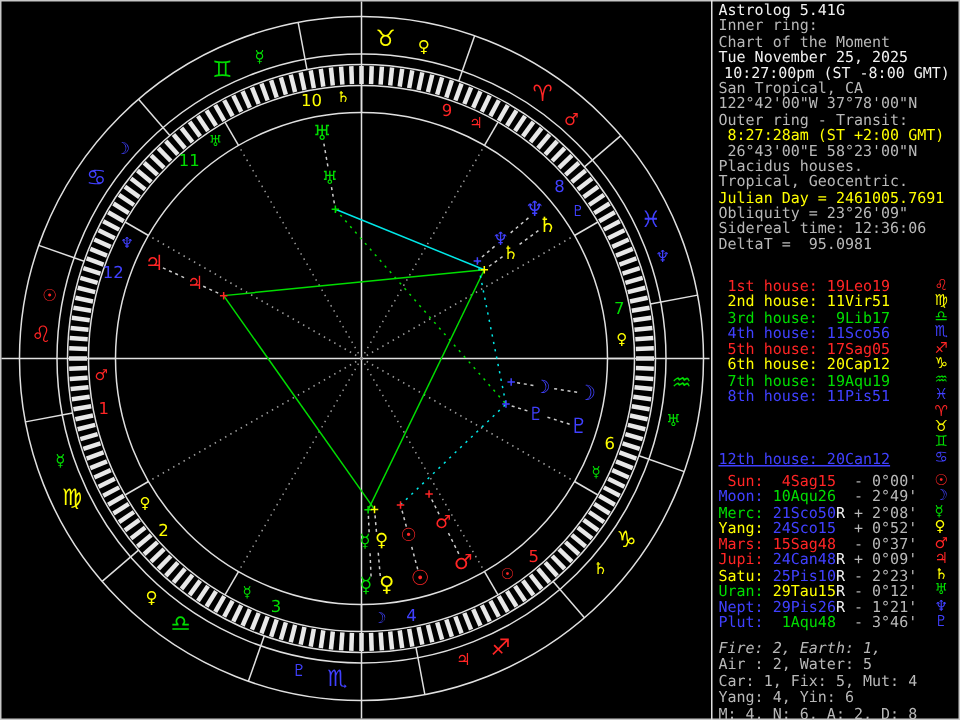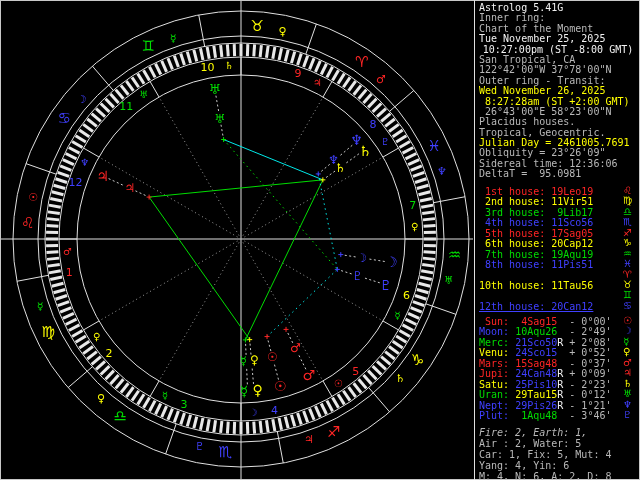--- a/index.html
+++ b/index.html
@@ -351,49 +351,48 @@
   <div id="panel">
     <div id="info-block">
         <div class="pline" style="color: rgb(242, 242, 242);">Astrolog 5.41G</div>
         <div class="pline" style="color: rgb(184, 184, 184);">Inner ring:</div>
         <div class="pline" style="color: rgb(184, 184, 184);">Chart of the Moment</div>
         <div class="pline" style="color: rgb(242, 242, 242);">Tue November 25, 2025</div>
         <div class="pline" style="color: rgb(242, 242, 242); text-align: center;">10:27:00pm (ST -8:00 GMT)</div>
         <div class="pline" style="color: rgb(184, 184, 184);">San Tropical, CA</div>
         <div class="pline" style="color: rgb(184, 184, 184);">122°42'00"W 37°78'00"N</div>
         <div class="pline" style="color: rgb(184, 184, 184);">Outer ring - Transit:</div>
-        <div class="pline" style="color: rgb(255, 255, 0);">Wed November 26, 2025</div>
         <div class="pline" style="color: rgb(255, 255, 0);"> 8:27:28am (ST +2:00 GMT)</div>
         <div class="pline" style="color: rgb(184, 184, 184);"> 26°43'00"E 58°23'00"N</div>
         <div class="pline" style="color: rgb(184, 184, 184);">Placidus houses.</div>
         <div class="pline" style="color: rgb(184, 184, 184);">Tropical, Geocentric.</div>
         <div class="pline" style="color: rgb(255, 255, 0);">Julian Day = 2461005.7691</div>
         <div class="pline" style="color: rgb(184, 184, 184);">Obliquity = 23°26'09"</div>
         <div class="pline" style="color: rgb(184, 184, 184);">Sidereal time: 12:36:06</div>
         <div class="pline" style="color: rgb(184, 184, 184);">DeltaT =  95.0981</div>
       </div>
     <div id="houses-block">
         <div class="row" style="color: rgb(255, 37, 37);"><span> 1st house: 19Leo19</span><span class="glyph">♌</span></div>
         <div class="row" style="color: rgb(255, 255, 0);"><span> 2nd house: 11Vir51</span><span class="glyph">♍</span></div>
         <div class="row" style="color: rgb(0, 221, 0);"><span> 3rd house:  9Lib17</span><span class="glyph">♎</span></div>
         <div class="row" style="color: rgb(64, 64, 255);"><span> 4th house: 11Sco56</span><span class="glyph">♏</span></div>
         <div class="row" style="color: rgb(255, 37, 37);"><span> 5th house: 17Sag05</span><span class="glyph">♐</span></div>
         <div class="row" style="color: rgb(255, 255, 0);"><span> 6th house: 20Cap12</span><span class="glyph">♑</span></div>
         <div class="row" style="color: rgb(0, 221, 0);"><span> 7th house: 19Aqu19</span><span class="glyph">♒</span></div>
         <div class="row" style="color: rgb(64, 64, 255);"><span> 8th house: 11Pis51</span><span class="glyph">♓</span></div>
         <div class="row" style="color: rgb(255, 37, 37);"><span class="glyph">♈</span></div>
-        <div class="row" style="color: rgb(255, 255, 0);"><span>10th house: 11Tau56</span><span class="glyph">♉</span></div>
+        <div class="row" style="color: rgb(255, 255, 0);"><span class="glyph">♉</span></div>
         <div class="row" style="color: rgb(0, 221, 0);"><span class="glyph">♊</span></div>
         <div class="row" style="color: rgb(64, 64, 255); text-decoration: underline;"><span>12th house: 20Can12</span><span class="glyph">♋</span></div>
       </div>
     <div id="planets-block">
         <div class="row"><span style="color: rgb(255, 37, 37);"> Sun:</span><span style="color: rgb(255, 37, 37);">  4Sag15</span><span style="color: rgb(242, 242, 242);"> </span><span style="color: rgb(184, 184, 184);"> - 0°00'</span><span class="glyph" style="color: rgb(255, 37, 37);">☉</span></div>
         <div class="row"><span style="color: rgb(64, 64, 255);">Moon:</span><span style="color: rgb(0, 221, 0);"> 10Aqu26</span><span style="color: rgb(242, 242, 242);"> </span><span style="color: rgb(184, 184, 184);"> - 2°49'</span><span class="glyph" style="color: rgb(64, 64, 255);">☽</span></div>
         <div class="row"><span style="color: rgb(0, 221, 0);">Merc:</span><span style="color: rgb(64, 64, 255);"> 21Sco50</span><span style="color: rgb(242, 242, 242);">R</span><span style="color: rgb(184, 184, 184);"> + 2°08'</span><span class="glyph" style="color: rgb(0, 221, 0);">☿</span></div>
-        <div class="row"><span style="color: rgb(255, 255, 0);">Venu:</span><span style="color: rgb(64, 64, 255);"> 24Sco15</span><span style="color: rgb(242, 242, 242);"> </span><span style="color: rgb(184, 184, 184);"> + 0°52'</span><span class="glyph" style="color: rgb(255, 255, 0);">♀</span></div>
+        <div class="row"><span style="color: rgb(255, 255, 0);">Yang:</span><span style="color: rgb(64, 64, 255);"> 24Sco15</span><span style="color: rgb(242, 242, 242);"> </span><span style="color: rgb(184, 184, 184);"> + 0°52'</span><span class="glyph" style="color: rgb(255, 255, 0);">♀</span></div>
         <div class="row"><span style="color: rgb(255, 37, 37);">Mars:</span><span style="color: rgb(255, 37, 37);"> 15Sag48</span><span style="color: rgb(242, 242, 242);"> </span><span style="color: rgb(184, 184, 184);"> - 0°37'</span><span class="glyph" style="color: rgb(255, 37, 37);">♂</span></div>
         <div class="row"><span style="color: rgb(255, 37, 37);">Jupi:</span><span style="color: rgb(64, 64, 255);"> 24Can48</span><span style="color: rgb(242, 242, 242);">R</span><span style="color: rgb(184, 184, 184);"> + 0°09'</span><span class="glyph" style="color: rgb(255, 37, 37);">♃</span></div>
         <div class="row"><span style="color: rgb(255, 255, 0);">Satu:</span><span style="color: rgb(64, 64, 255);"> 25Pis10</span><span style="color: rgb(242, 242, 242);">R</span><span style="color: rgb(184, 184, 184);"> - 2°23'</span><span class="glyph" style="color: rgb(255, 255, 0);">♄</span></div>
         <div class="row"><span style="color: rgb(0, 221, 0);">Uran:</span><span style="color: rgb(255, 255, 0);"> 29Tau15</span><span style="color: rgb(242, 242, 242);">R</span><span style="color: rgb(184, 184, 184);"> - 0°12'</span><span class="glyph" style="color: rgb(0, 221, 0);">♅</span></div>
         <div class="row"><span style="color: rgb(64, 64, 255);">Nept:</span><span style="color: rgb(64, 64, 255);"> 29Pis26</span><span style="color: rgb(242, 242, 242);">R</span><span style="color: rgb(184, 184, 184);"> - 1°21'</span><span class="glyph" style="color: rgb(64, 64, 255);">♆</span></div>
         <div class="row"><span style="color: rgb(64, 64, 255);">Plut:</span><span style="color: rgb(0, 221, 0);">  1Aqu48</span><span style="color: rgb(242, 242, 242);"> </span><span style="color: rgb(184, 184, 184);"> - 3°46'</span><span class="glyph" style="color: rgb(64, 64, 255);">♇</span></div>
       </div>
     <div id="footer-block">
         <div class="fline" style="color: rgb(184, 184, 184); font-style: italic;">Fire: 2, Earth: 1,</div>
         <div class="fline" style="color: rgb(184, 184, 184);">Air : 2, Water: 5</div>

